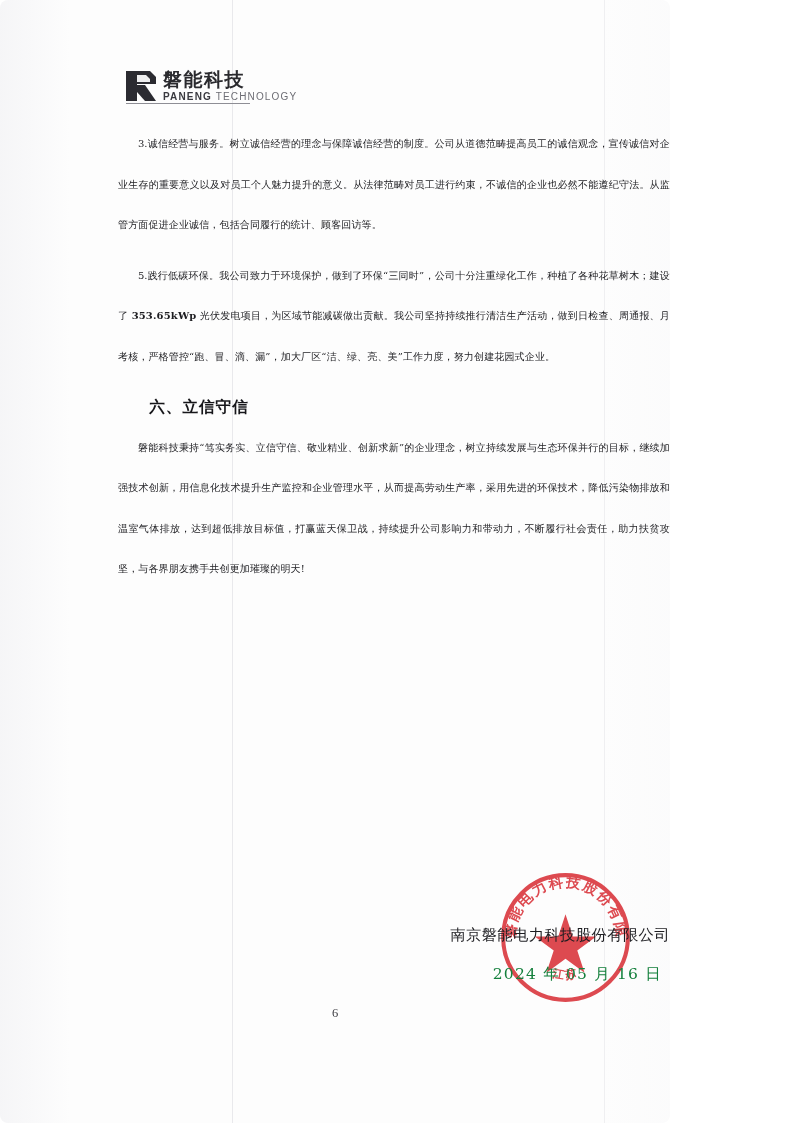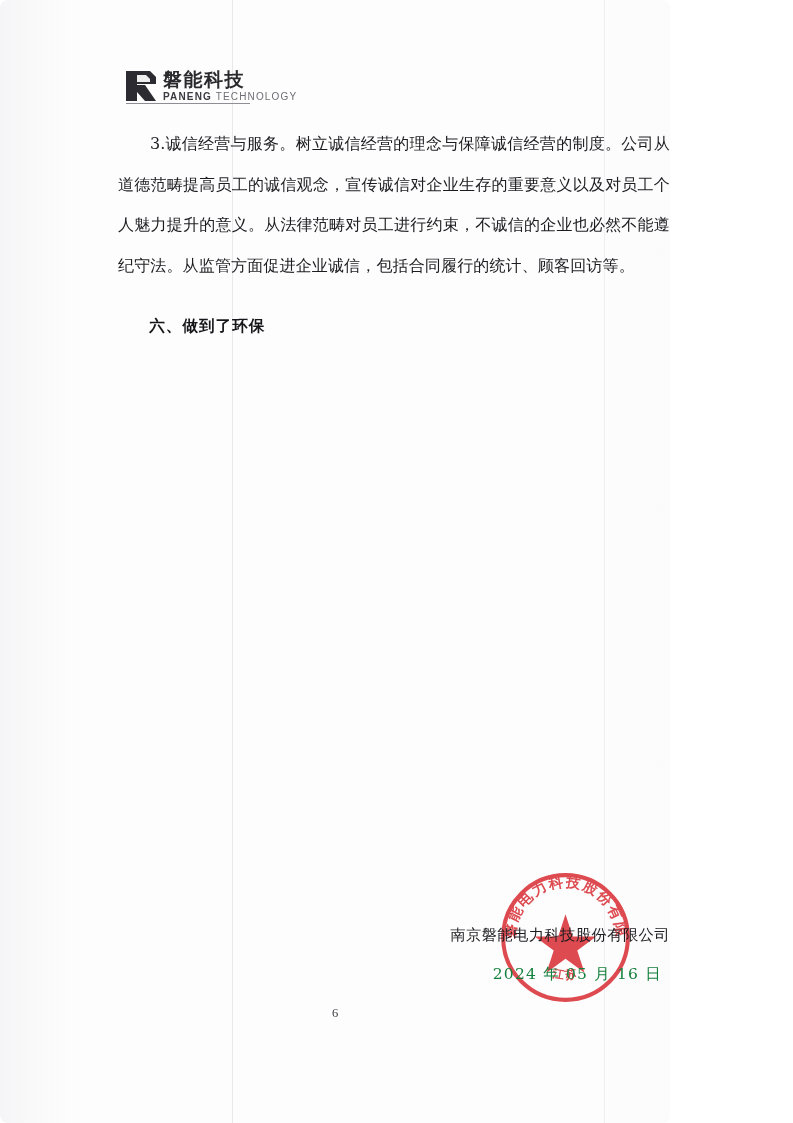--- a/index.html
+++ b/index.html
@@ -94,21 +94,21 @@
 
   
   .doc-body {
     position: absolute;
     left: 118px;
     top: 124px;
     width: 552px;
   }
   .para {
     font-family: "DejaVu Serif", "Liberation Serif", serif;
-    font-size: 16px;
+    font-size: 10px;
     color: #1d1d21;
     line-height: 40.5px;
     text-align: justify;
     text-justify: inter-character;
     text-indent: 2em;
     margin: 0;
     letter-spacing: 0.15px;
   }
   .para .num { letter-spacing: 0; }
   .para b, .para .bold {
@@ -203,25 +203,27 @@
 
   <div class="doc-body">
 
     <p class="para"><span class="num">3.</span><span>诚信经营与服务。树立诚信经营的理念与保障诚信经营的制度。公司从道德范畴提高员工的诚信观念，宣传诚信对企业生存的重要意义以及对员工个人魅力提升的意义。从法律范畴对员工进行约束，不诚信的企业也必然不能遵纪守法。从监管方面促进企业诚信，包括合同履行的统计、顾客回访等。</span></p>
 
     <div class="gap-sm"></div>
 
 
     <div class="gap-sm"></div>
 
+    <p class="para"><span class="num">5.</span><span>践行低碳环保。我公司致力于环境保护，做到了环保“三同时”，公司十分注重绿化工作，种植了各种花草树木；建设了 </span><span class="bold">353.65kWp</span><span> 光伏发电项目，为区域节能减碳做出贡献。我公司坚持持续推行清洁生产活动，做到日检查、周通报、月考核，严格管控“跑、冒、滴、漏”，加大厂区“洁、绿、亮、美”工作力度，努力创建花园式企业。</span></p>
 
     <div class="gap-md"></div>
 
-    <p class="heading">六、做到了环保</p>
-
+    <p class="heading">六、立信守信</p>
+
+    <p class="para">磐能科技秉持“笃实务实、立信守信、敬业精业、创新求新”的企业理念，树立持续发展与生态环保并行的目标，继续加强技术创新，用信息化技术提升生产监控和企业管理水平，从而提高劳动生产率，采用先进的环保技术，降低污染物排放和温室气体排放，达到超低排放目标值，打赢蓝天保卫战，持续提升公司影响力和带动力，不断履行社会责任，助力扶贫攻坚，与各界朋友携手共创更加璀璨的明天!</p>
 
   </div>
 
   <span class="seal">
     <svg viewBox="0 0 200 200" width="137" height="137" aria-hidden="true">
       <defs>
         <path id="sealArcTop" d="M 26,100 A 74,74 0 0 1 174,100" fill="none"></path>
         <path id="sealArcBot" d="M 40,100 A 60,60 0 0 0 160,100" fill="none"></path>
       </defs>
       <circle cx="100" cy="100" r="91" fill="none" stroke="#d6232b" stroke-width="6"></circle>

